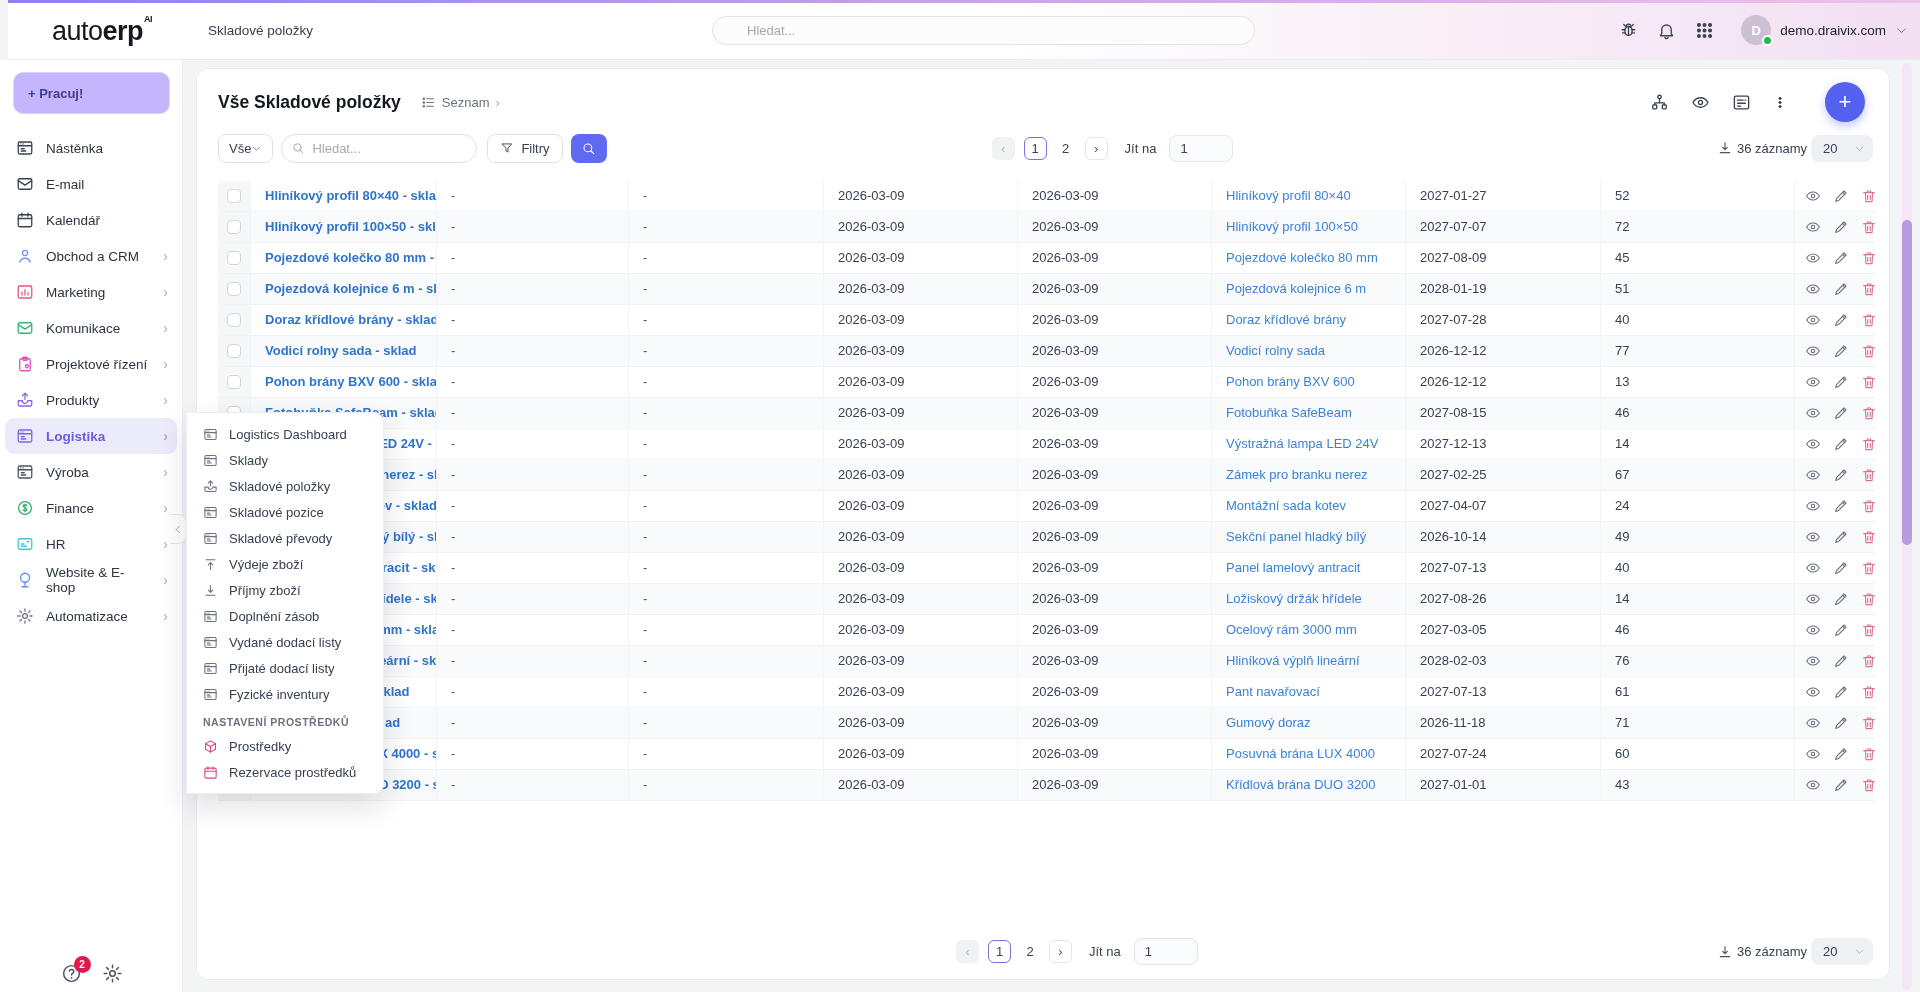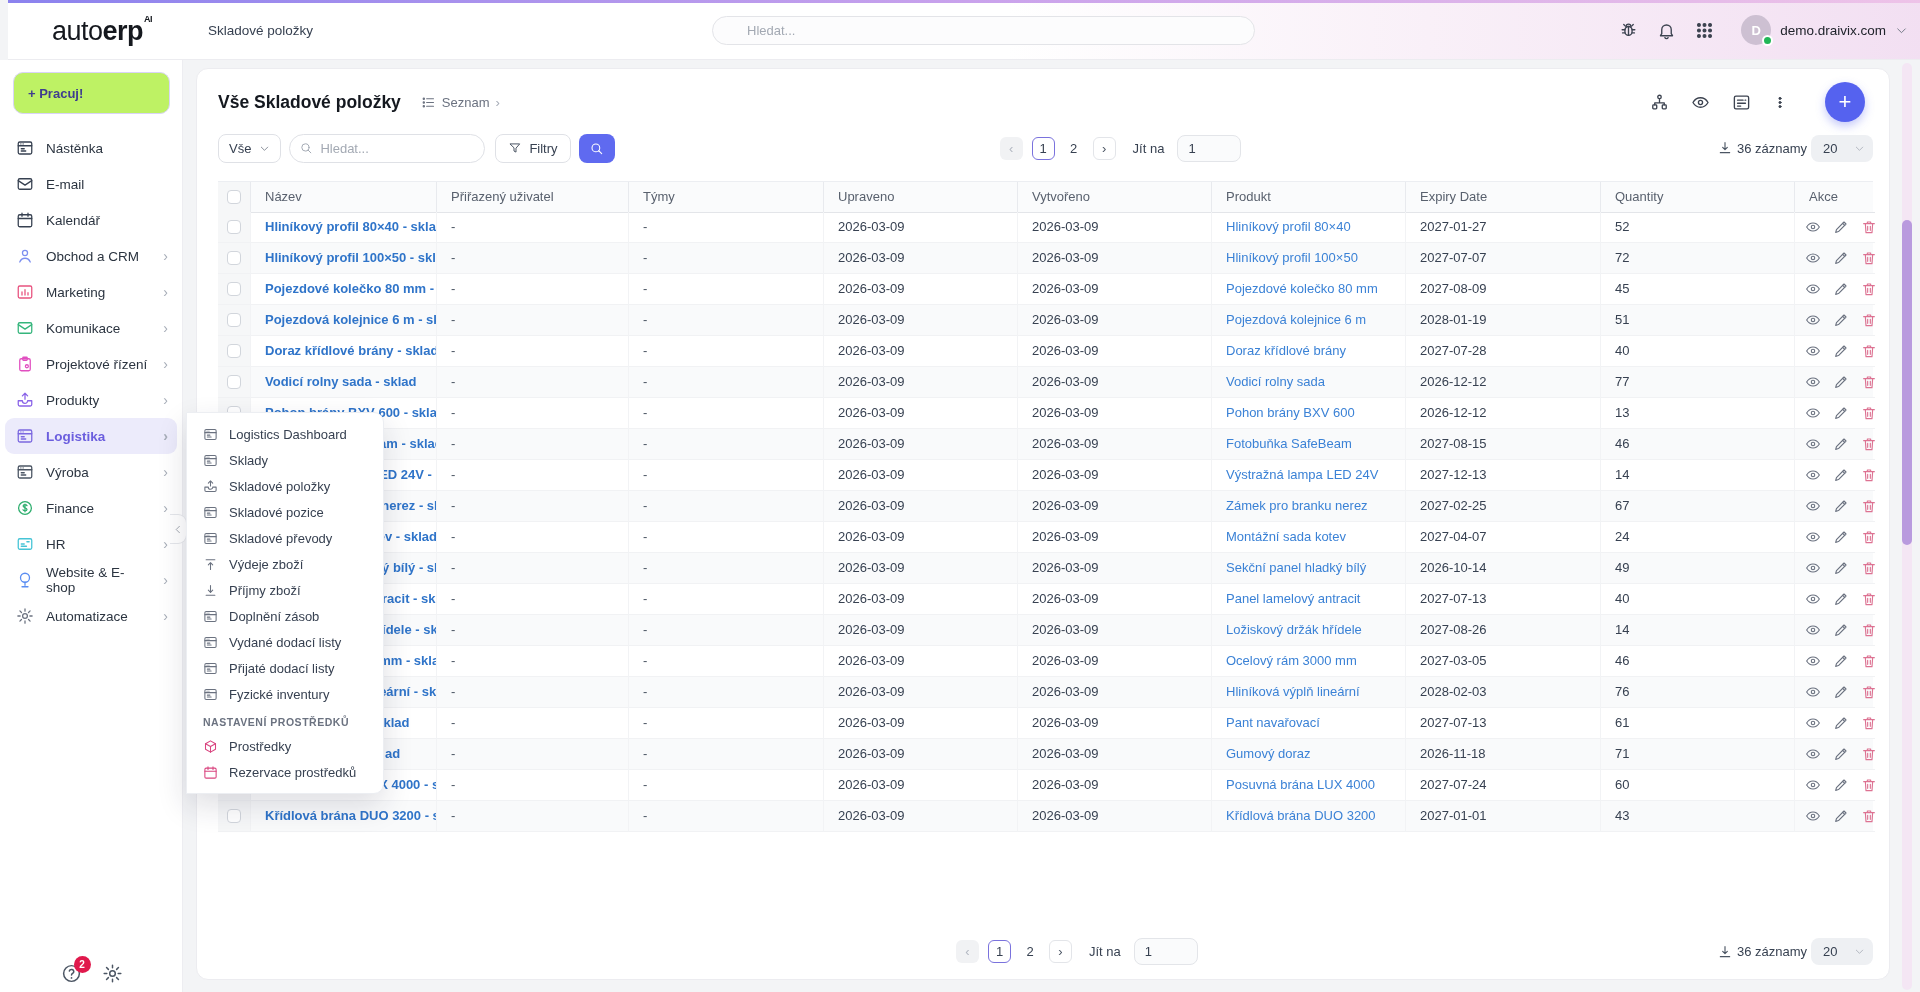--- a/index.html
+++ b/index.html
@@ -33,21 +33,21 @@
     color:#fff; font-size:13px; font-weight:700; display:flex; align-items:center; justify-content:center; }
   .avatar .dot { position:absolute; right:-2px; bottom:-1px; width:11px; height:11px;
     border-radius:50%; background:#21b757; border:2px solid #fff; }
   .uname { font-size:13.5px; color:#20242c; }
   .chev-dn { width:13px; height:13px; color:#6b7280; }
 
   
   .sidebar { position:absolute; left:0; top:60px; bottom:0; width:183px; background:#fff;
     border-right:1px solid #ededf1; z-index:30; }
   .cta { display:block; margin:12px 13px 16px 13px; height:42px; width:157px;
-    background:#bef264; border:1px solid #d9d4f7; border-radius:10px; color:#3f3d8f;
+    background:#c4b5fd; border:1px solid #d9d4f7; border-radius:10px; color:#3f3d8f;
     font-size:13px; font-weight:600; text-align:left; padding:0 0 0 14px; cursor:pointer;
     font-family:inherit; }
   .snav { display:flex; flex-direction:column; }
   .s-item { position:relative; height:36px; display:flex; align-items:center; gap:12px;
     padding:0 14px 0 16px; font-size:13.5px; color:#2b3440; cursor:pointer; }
   .s-item .ic { width:18px; height:18px; }
   .s-item .s-chev { margin-left:auto; color:#a7adb8; font-size:14px; line-height:1; }
   .s-item.active { margin:0 5px; padding:0 9px 0 11px; border-radius:9px; background:#ecebfb;
     color:#6b5ede; font-weight:600; }
   .collapse-tab { position:absolute; left:170px; top:514px; width:17px; height:30px;
@@ -70,21 +70,21 @@
   .view-sel { display:flex; align-items:center; gap:6px; margin-left:20px; color:#6b7280;
     font-size:13px; cursor:pointer; }
   .view-sel .ic{ width:15px; height:15px; }
   .head-icons { margin-left:auto; display:flex; align-items:center; gap:22px; color:#3c4350; }
   .head-icons .ic { width:19px; height:19px; cursor:pointer; }
   .fab { width:40px; height:40px; border-radius:50%; background:#5562ef; color:#fff; border:none;
     font-size:22px; font-weight:400; margin-left:16px; cursor:pointer; display:flex;
     align-items:center; justify-content:center; box-shadow:0 4px 10px rgba(85,98,239,.35); }
 
   .toolbar { height:46px; display:flex; align-items:center; padding:12px 16px 0 21px; font-size:13px; }
-  .sel-box { height:29px; display:flex; align-items:center; gap:8px; padding:0 10px;
+  .sel-box { height:29px; display:flex; align-items:center; padding:0 10px;
     border:1px solid #dfe1e6; border-radius:8px; background:#fff; cursor:pointer; color:#374151; }
   .sel-box .chev-dn{ width:11px; height:11px; }
   .fsearch { position:relative; margin-left:8px; width:196px; height:29px; }
   .fsearch input { width:100%; height:100%; border:1px solid #dfe1e6; border-radius:15px;
     padding:0 10px 0 30px; font-size:13px; color:#374151; outline:none; background:#fff; font-family:inherit; }
   .fsearch input::placeholder { color:#a3a9b3; }
   .fsearch .ic { position:absolute; left:10px; top:7px; width:14px; height:14px; color:#a3a9b3; }
   .btn-filtry { margin-left:10px; height:29px; display:flex; align-items:center; gap:7px;
     border:1px solid #dfe1e6; background:#fff; border-radius:8px; padding:0 12px; font-size:13px;
     color:#374151; cursor:pointer; font-family:inherit; }
@@ -487,34 +487,20 @@
           <span class="ic chev-dn">
               <svg viewBox="0 0 24 24" fill="none" stroke="currentColor" stroke-width="1.7" stroke-linecap="round" stroke-linejoin="round">
                 <path d="M5 9l7 7 7-7"></path>
               </svg>
             </span>
         </div>
       </div>
     </div>
 
     <div class="tbl">
-      <div class="tbl-head">
-        <div class="cell cell-check">
-            <span class="cbx"></span>
-          </div>
-        <div class="cell">Název</div>
-        <div class="cell">Přiřazený uživatel</div>
-        <div class="cell">Týmy</div>
-        <div class="cell">Upraveno</div>
-        <div class="cell">Vytvořeno</div>
-        <div class="cell">Produkt</div>
-        <div class="cell">Expiry Date</div>
-        <div class="cell">Quantity</div>
-        <div class="cell">Akce</div>
-      </div>
       <div id="tbl-body">
           <div class="tbl-row">
     <div class="cell cell-check">
               <span class="cbx"></span>
             </div>
     <div class="cell"><a class="lnk name">Hliníkový profil 80×40 - sklad</a></div>
     <div class="cell c-dash">-</div>
     <div class="cell c-dash">-</div>
     <div class="cell">2026-03-09</div>
     <div class="cell">2026-03-09</div>

